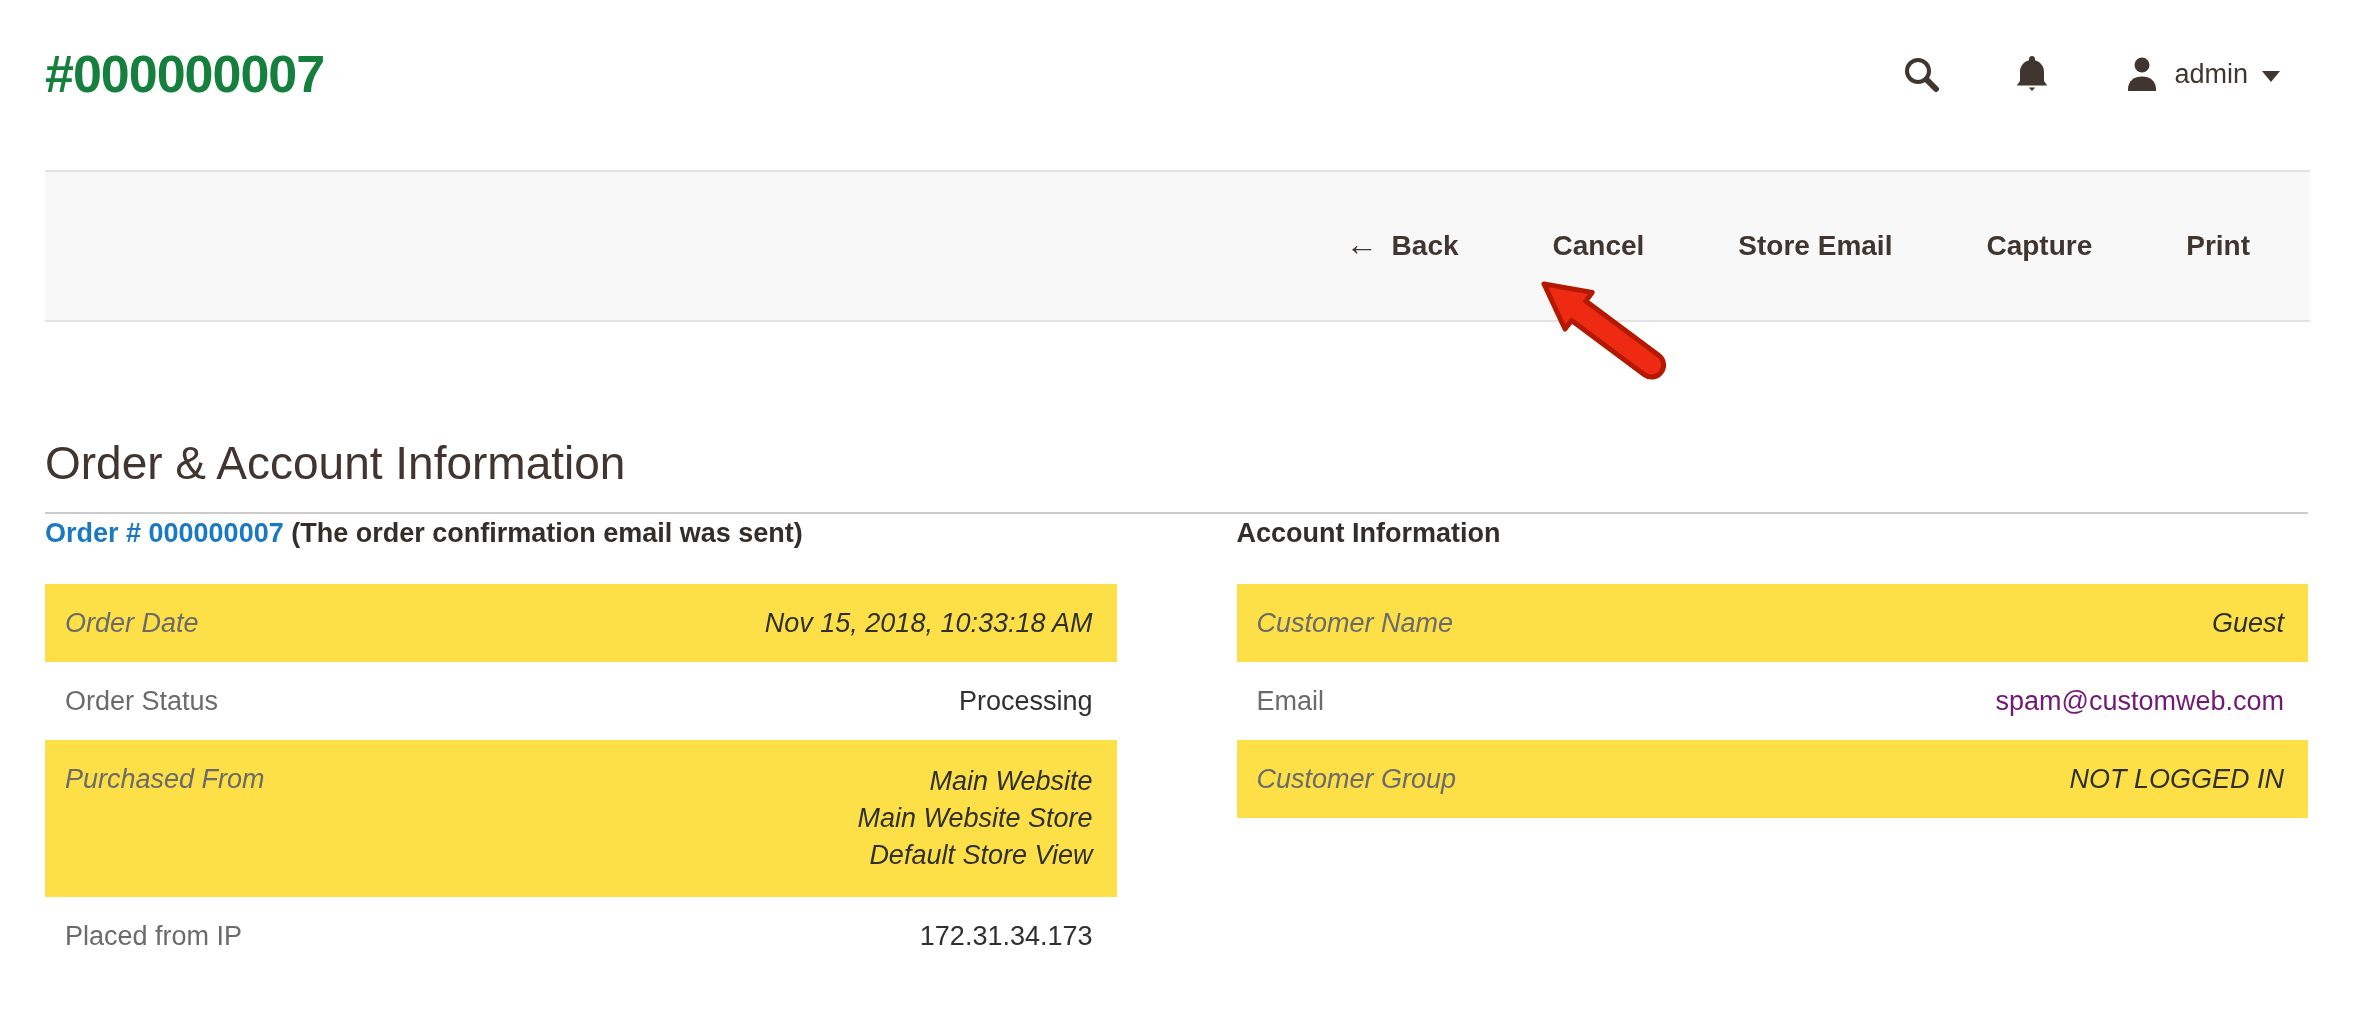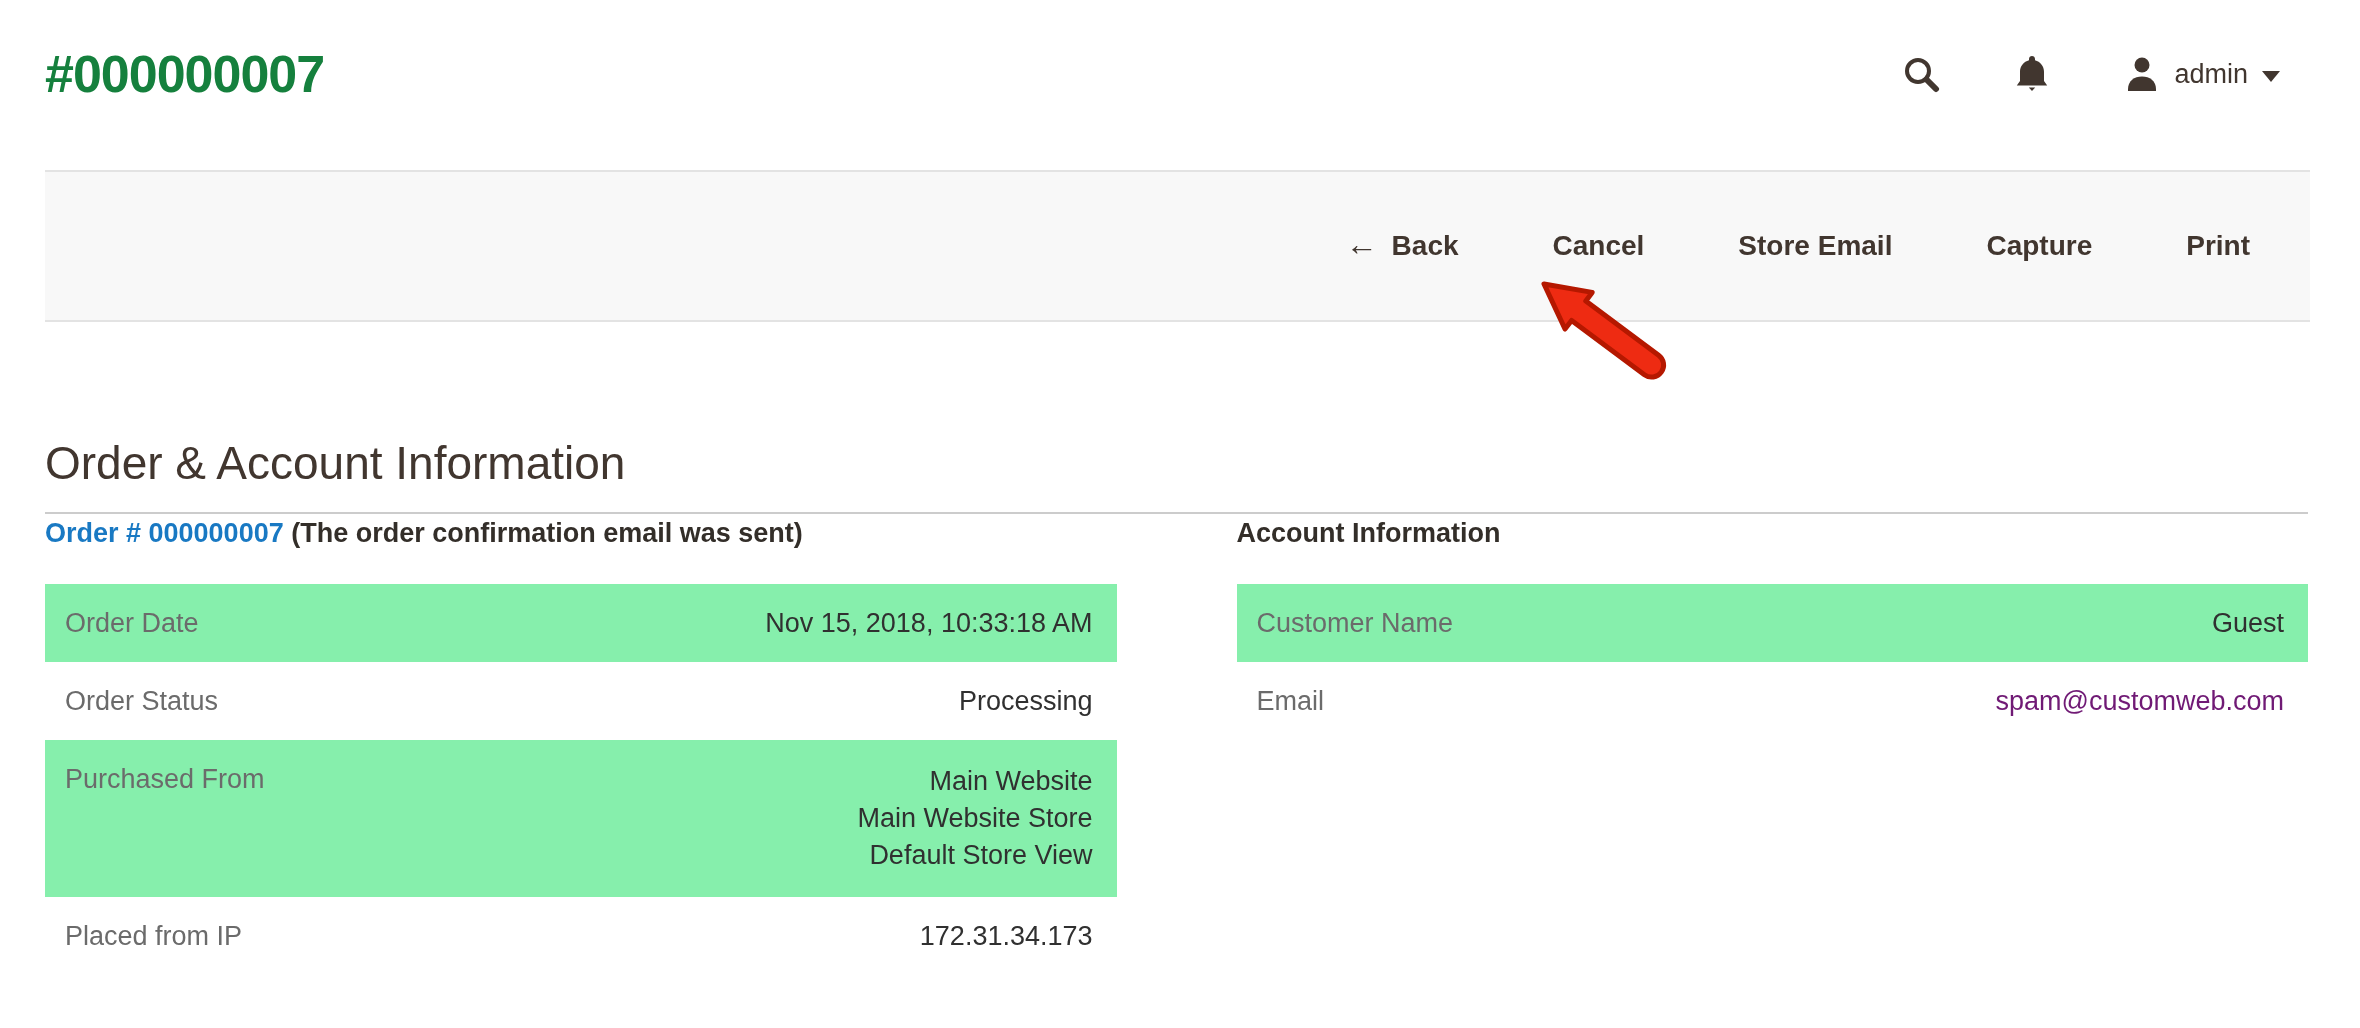--- a/index.html
+++ b/index.html
@@ -55,21 +55,21 @@
   .columns {
     position:absolute; left:45px; right:52px; top:510px;
     display:flex; gap:120px; align-items:flex-start;
   }
   .col { flex:1 1 0; min-width:0; }
 
   .panel-title { font-size:27px; font-weight:700; color:#332e29; line-height:46px; margin-bottom:28px; white-space:nowrap; }
   .panel-title a { color:#1979c3; text-decoration:none; }
 
   table.info { width:100%; border-collapse:collapse; font-size:27px; }
-  table.info tr.odd { background:#86efac; }
+  table.info tr.odd { background:#fde047;font-style:italic; }
   table.info th {
     text-align:left; font-weight:400; color:#6b6b6b;
     padding:23px 24px 23px 20px; width:42%; vertical-align:top; line-height:32px;
   }
   table.info td {
     text-align:right; color:#303030; padding:23px 24px; line-height:32px; vertical-align:top;
   }
   td .vline { display:block; line-height:37px; }
   a.email-link { color:#701a75; text-decoration:none; }
 </style>
@@ -172,17 +172,21 @@
         <tr class="odd">
           <th>Customer Name</th>
           <td>Guest</td>
         </tr>
         <tr>
           <th>Email</th>
           <td>
             <a href="#" class="email-link">spam@customweb.com</a>
           </td>
         </tr>
+        <tr class="odd">
+          <th>Customer Group</th>
+          <td>NOT LOGGED IN</td>
+        </tr>
       </tbody>
     </table>
   </div>
 
 </div>
 
 </body></html>

